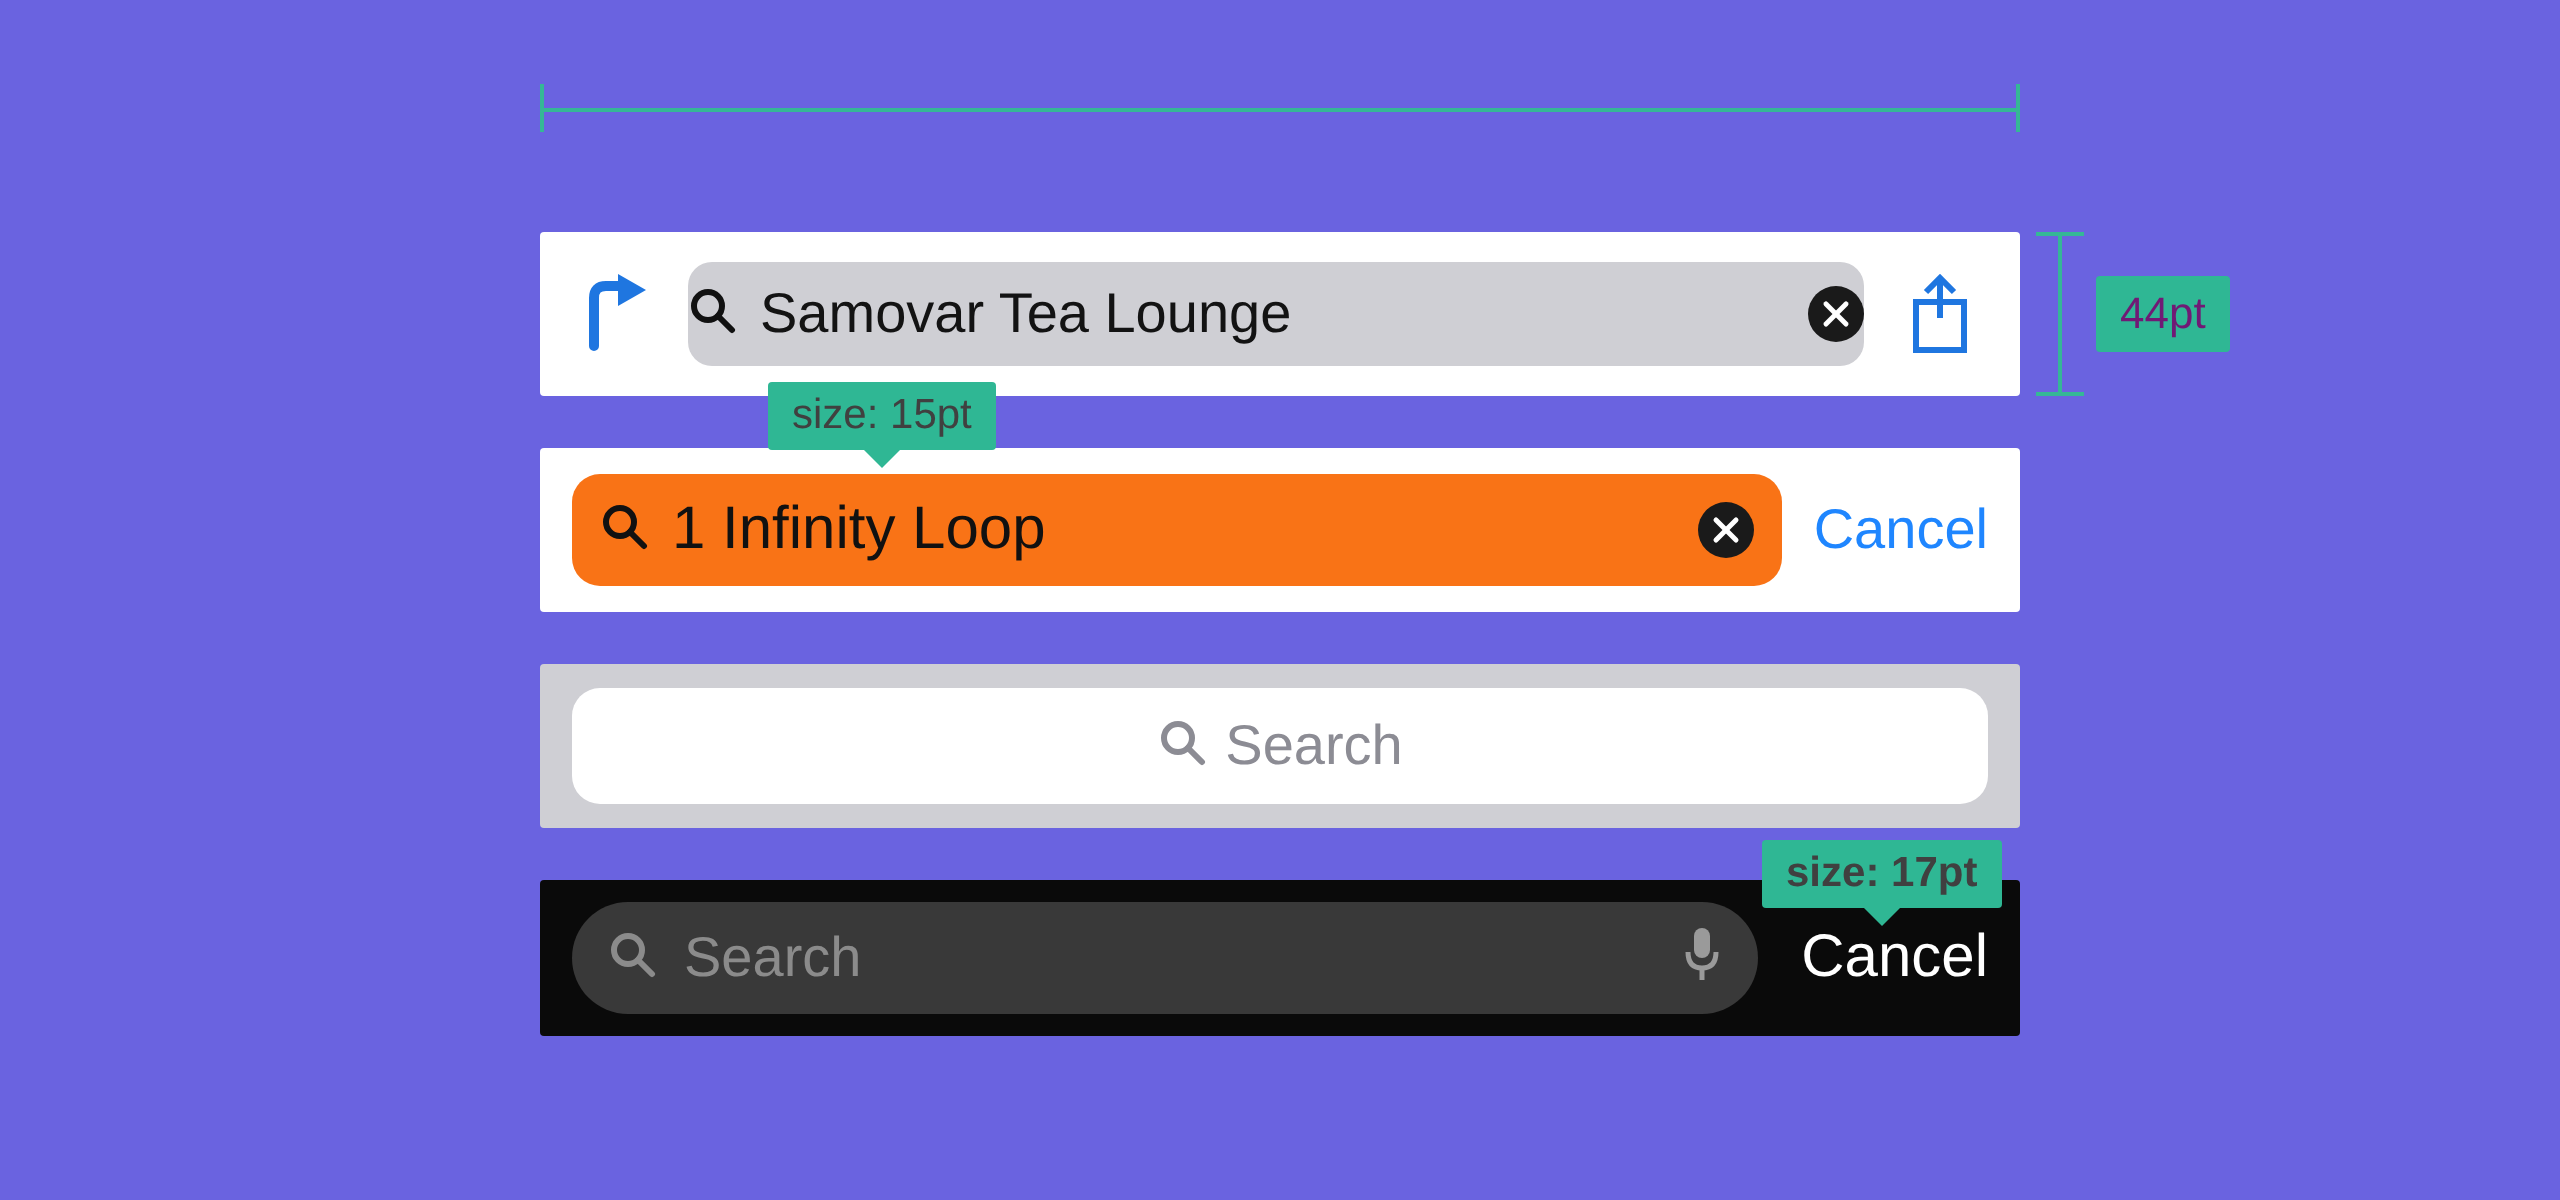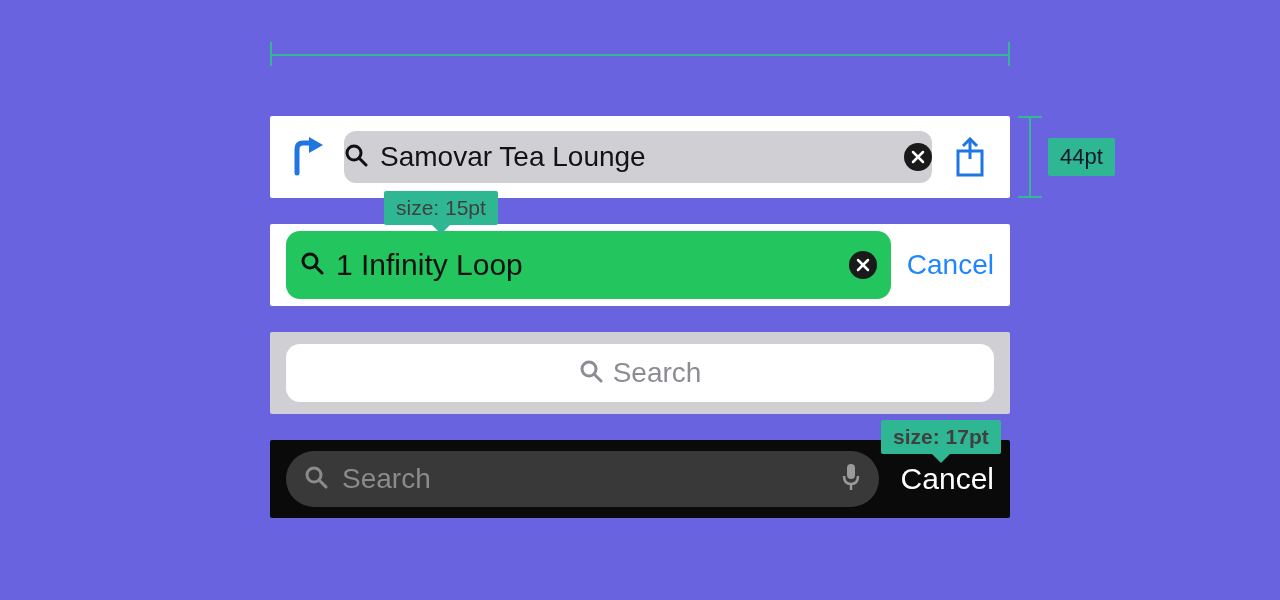--- a/index.html
+++ b/index.html
@@ -68,21 +68,21 @@
     height: 2px; width: 24px; left: 0;
     background: #35b796;
   }
   .ruler-v .cap.top { top: 0; }
   .ruler-v .cap.bot { bottom: 0; }
   .ruler-v .badge {
     position: absolute;
     left: 30px; top: 50%;
     transform: translateY(-50%);
     background: #2fb794;
-    color: #0f172a;
+    color: #701a75;
     font-size: 22px;
     padding: 6px 12px;
     border-radius: 2px;
     white-space: nowrap;
   }
 
   
   .size-tag {
     position: absolute;
     background: #2fb794;
@@ -127,23 +127,23 @@
     padding: 0 0;
     gap: 12px;
   }
   .bar1 .search-field .txt { font-size: 28px; color: #131313; flex:1; }
   .bar1 .share-icon { width: 44px; display:flex; justify-content:center; }
 
   
   .bar2 { background: #fff; padding: 0 16px; gap: 16px; }
   .bar2 .search-field {
     flex: 1;
-    background: #22c55e;
+    background: #f97316;
     border-radius: 14px;
-    height: 68px;
+    height: 56px;
     display: flex;
     align-items: center;
     padding: 0 14px;
     gap: 12px;
   }
   .bar2 .search-field .txt { font-size: 30px; color: #111; flex:1; }
   .bar2 .cancel { font-size: 28px; color: #1f86ff; }
 
   
   .bar3 { background: #cfcfd4; padding: 12px 16px; }

